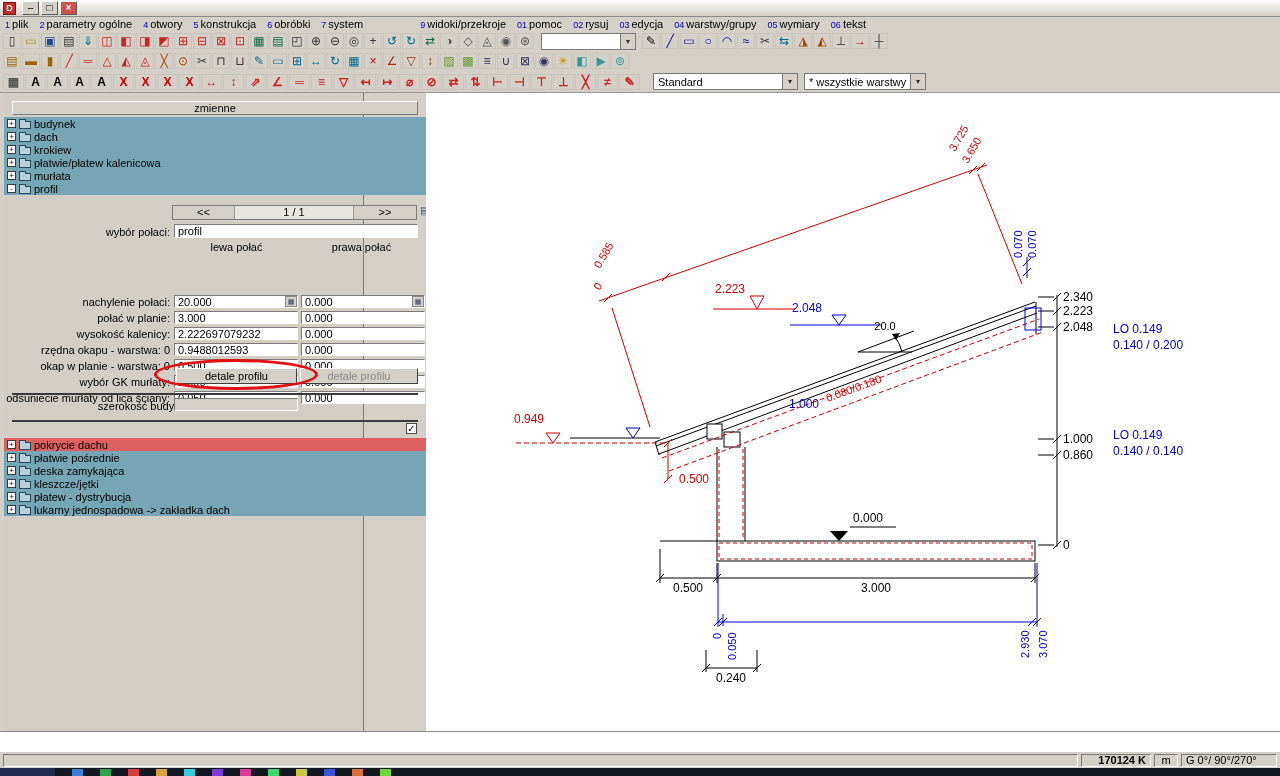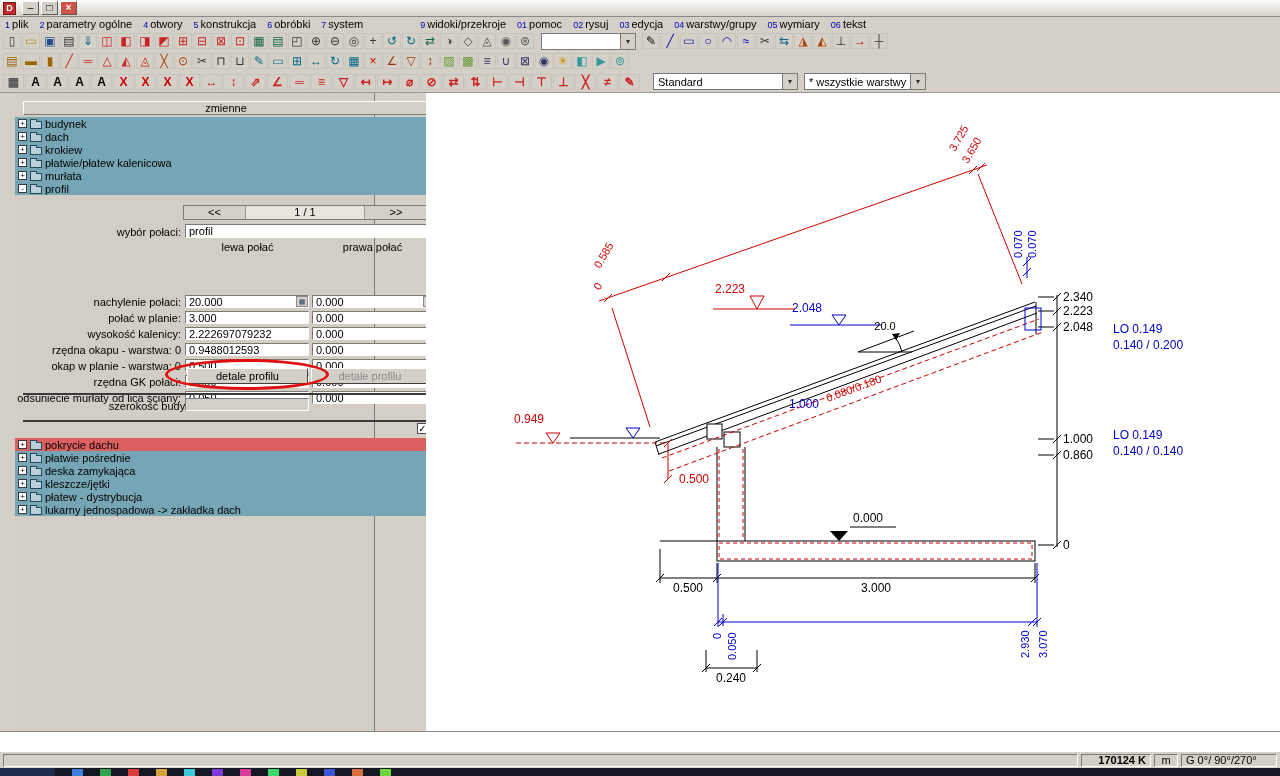--- a/index.html
+++ b/index.html
@@ -35,21 +35,21 @@
   .combo { height:17px; background:#fff; border:1px solid #7a7a7a; display:flex; align-items:center;
     padding-left:4px; font-size:11px; flex:none; }
   .combo .arrow { margin-left:auto; width:15px; height:15px; background:#d4d0c8; border-left:1px solid #7a7a7a;
     text-align:center; font-size:7px; line-height:15px; color:#333; }
   #quick-combo { width:95px; margin-left:6px; margin-right:6px; }
   #style-combo { width:145px; margin-left:12px; }
   #layers-combo { width:122px; margin-left:6px; }
 
   
   .main { position:absolute; top:93px; left:0; width:1280px; height:638px; }
-  .panel { position:absolute; left:15px; top:0; width:360px; height:638px; background:#d2cec6;
+  .panel { position:absolute; left:4px; top:0; width:360px; height:638px; background:#d2cec6;
     border-right:1px solid #7a7a7a; }
   .canvas { position:absolute; left:426px; top:0; width:854px; height:638px; background:#fff; overflow:hidden; }
   .canvas svg { position:absolute; top:-3px; left:0; }
 
   
   .pheader { position:absolute; left:8px; top:8px; width:406px; height:14px; background:#d4d0c8;
     border:1px solid; border-color:#fff #7a7a7a #7a7a7a #fff; text-align:center; line-height:12px; }
   .treelist { position:absolute; left:0; width:425px; }
   #tree-top { top:24px; }
   #tree-bottom { top:345px; }
@@ -758,21 +758,21 @@
             <span>0.500</span>
             <span class="calcbtn">▦</span>
           </span>
           <span class="finput fin2">
             <span>0.000</span>
             <span class="calcbtn">▦</span>
           </span>
         </div>
 
         <div class="frow" data-calc="false">
-          <span class="plabel">rzędna GK połaci:</span>
+          <span class="plabel">wybór GK murłaty:</span>
           <span class="finput fin1">
             <span>1.000</span>
             <span class="calcbtn">▦</span>
           </span>
           <span class="finput fin2">
             <span>0.000</span>
             <span class="calcbtn">▦</span>
           </span>
         </div>
 

